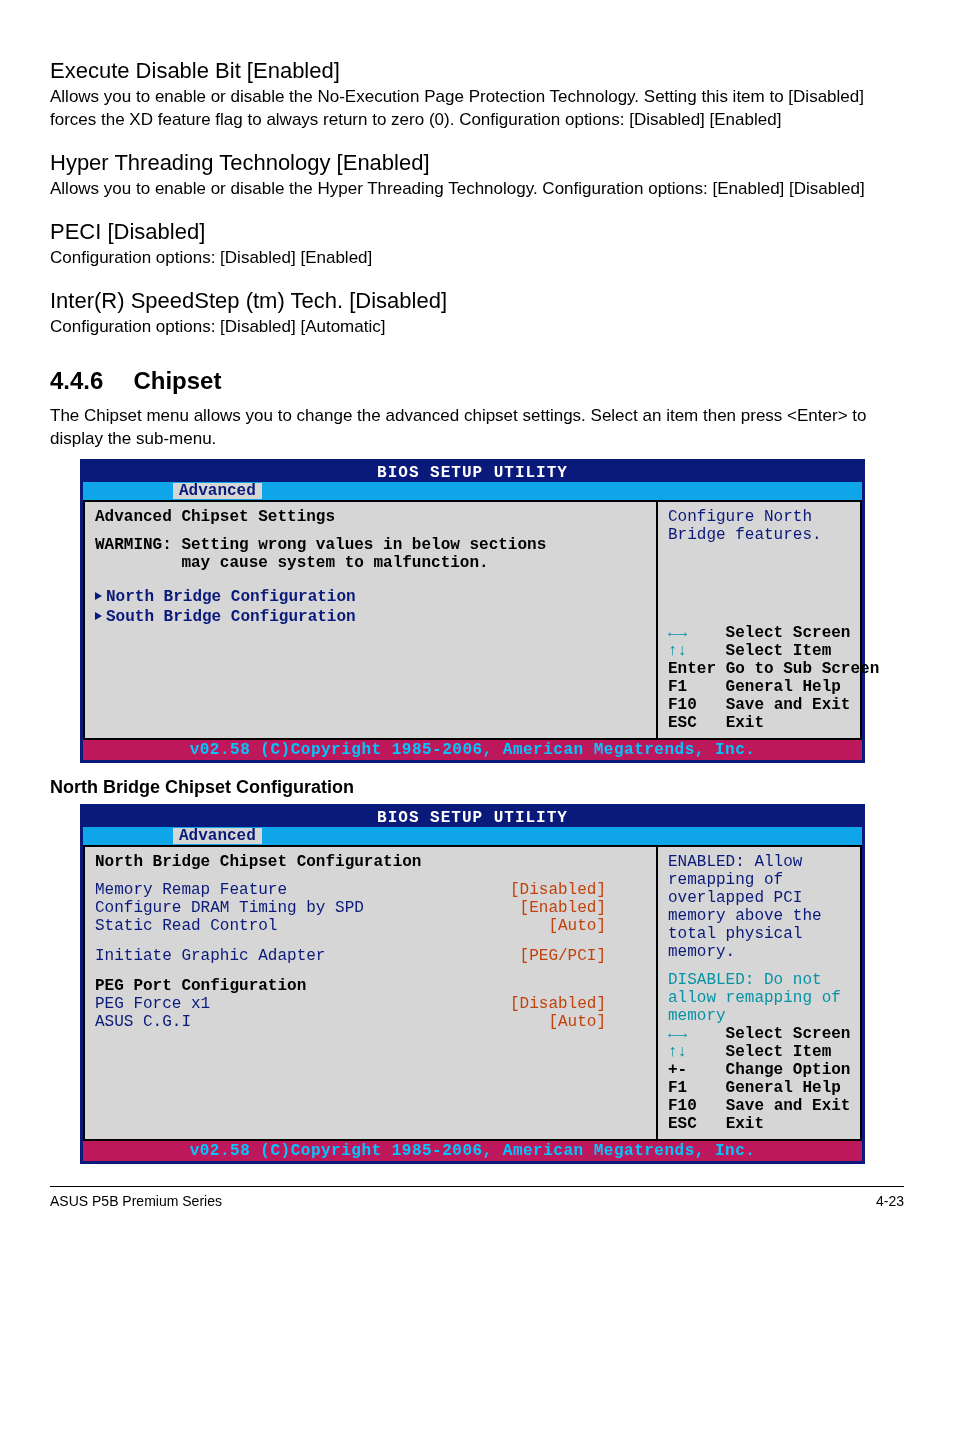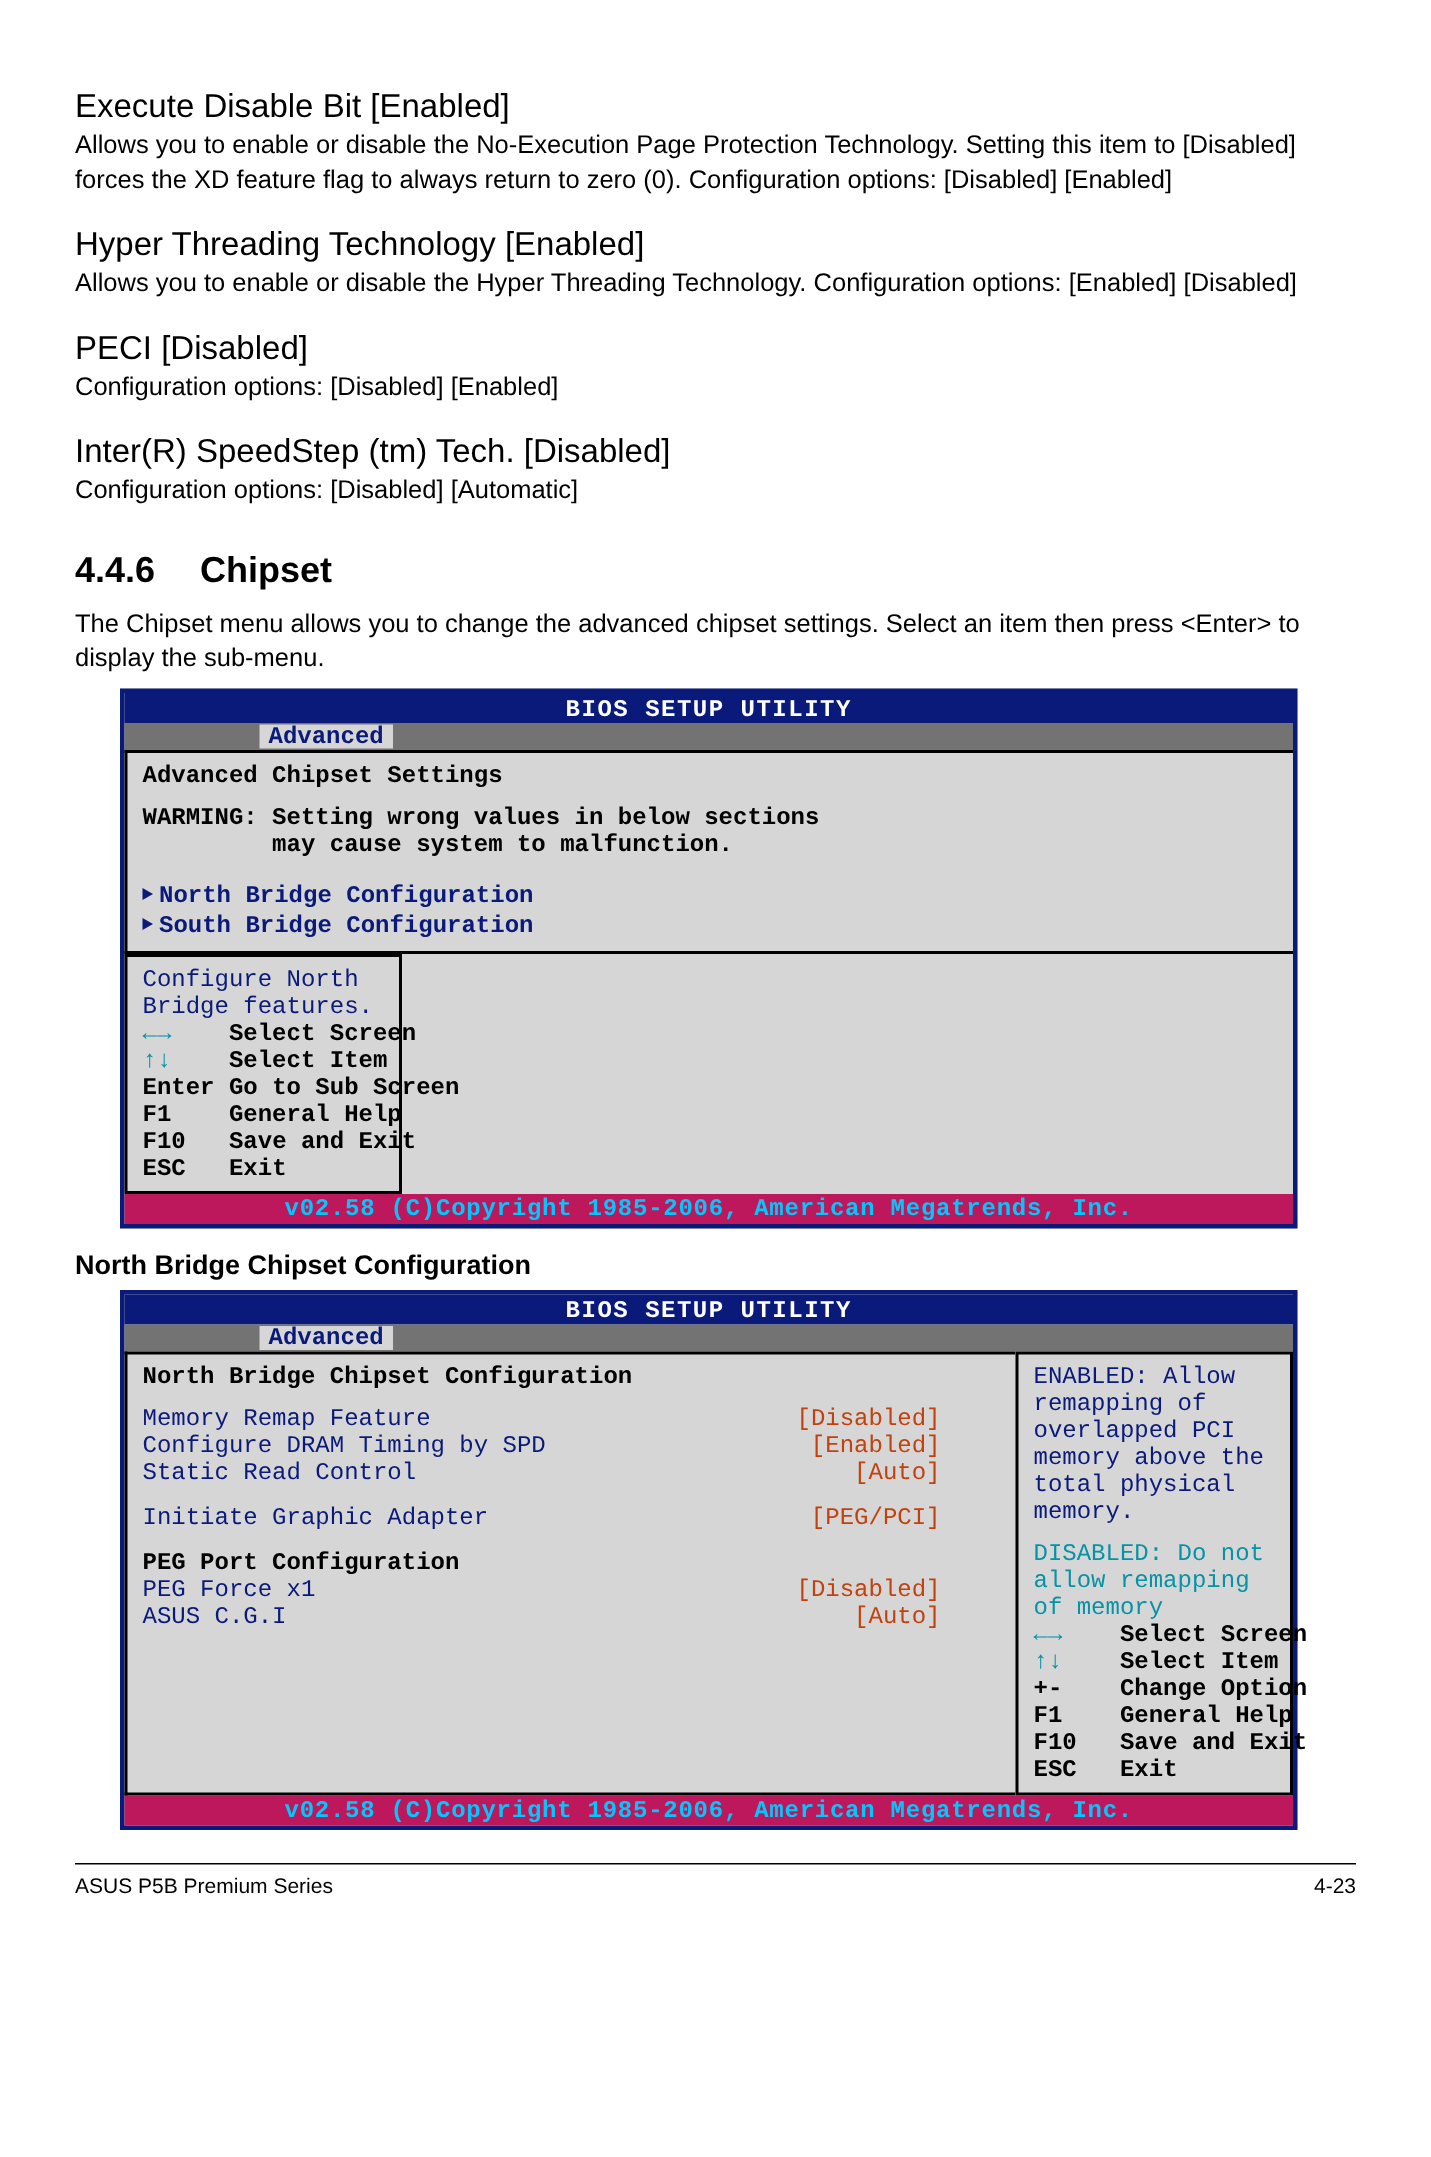--- a/index.html
+++ b/index.html
@@ -45,21 +45,21 @@
   }
   .bios-header {
     background: #0a1a7a;
     color: #fff;
     text-align: center;
     font-weight: bold;
     padding: 2px 0 0 0;
     letter-spacing: 1px;
   }
   .bios-tabs {
-    background: #737373;
+    background: #0ea5e9;
     padding: 0 0 0 90px;
   }
   .bios-tab {
     display: inline-block;
     background: #d6d6d6;
     color: #0a1a7a;
     font-weight: bold;
     padding: 1px 6px;
     font-family: "Courier New", monospace;
     line-height: 14px;
@@ -71,21 +71,21 @@
   .bios-left {
     flex: 1;
     border: 2px solid #000;
     border-right: none;
     padding: 6px 10px;
     background: #d6d6d6;
     font-weight: bold;
     font-family: "Courier New", monospace;
   }
   .bios-right {
-    width: 185px;
+    width: 206px;
     border: 2px solid #000;
     padding: 6px 10px;
     background: #d6d6d6;
     font-family: "Courier New", monospace;
     display: flex;
     flex-direction: column;
     justify-content: space-between;
   }
   .bios-right .help-text { color: #0a1a7a; font-weight: normal; }
   .bios-right .help-text .en { color: #0a1a7a; }
@@ -113,21 +113,21 @@
     background: #be185d;
     color: #00c8ff;
     text-align: center;
     font-weight: bold;
     padding: 1px 0;
     letter-spacing: 0.5px;
   }
   hr.foot-rule { margin: 22px 0 6px 0; border: none; border-top: 1px solid #000; }
   .footer-row { display:flex; justify-content: space-between; font-size: 14px; }
 
-  .bios-body.tall { min-height: 240px; flex-direction: column; }
+  .bios-body.tall { min-height: 240px; }
 </style>
 </head>
 <body>
 
 <h2 class="opt-heading">Execute Disable Bit [Enabled]</h2>
 <p class="desc">Allows you to enable or disable the No-Execution Page Protection Technology. Setting this item to [Disabled] forces the XD feature flag to always return to zero (0). Configuration options: [Disabled] [Enabled]</p>
 
 <h2 class="opt-heading">Hyper Threading Technology [Enabled]</h2>
 <p class="desc">Allows you to enable or disable the Hyper Threading Technology. Configuration options: [Enabled] [Disabled]</p>
 

